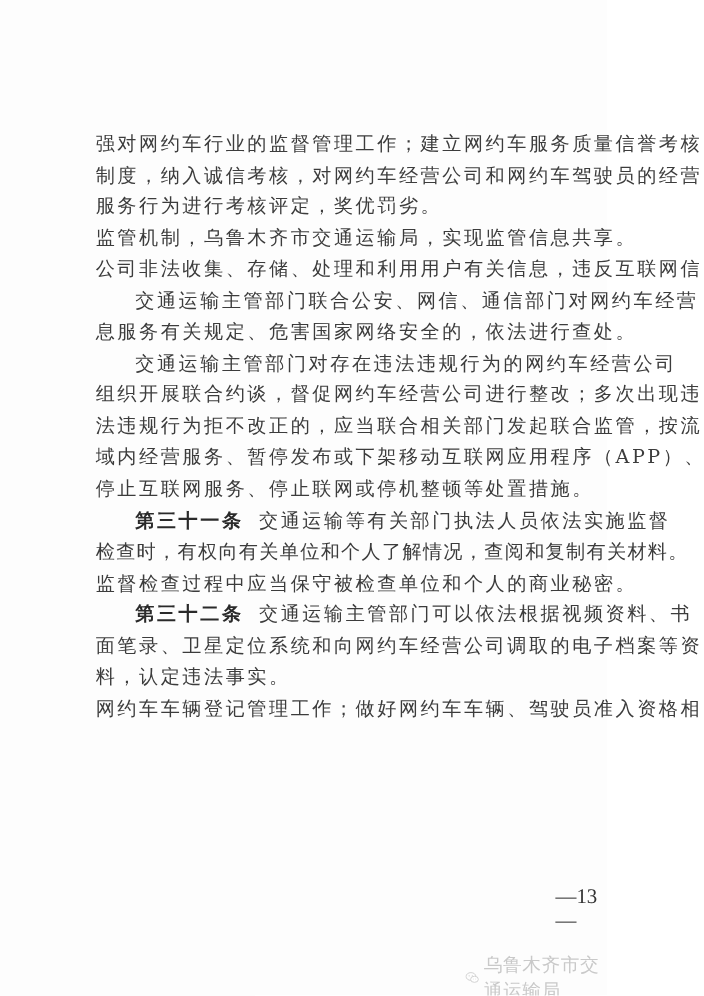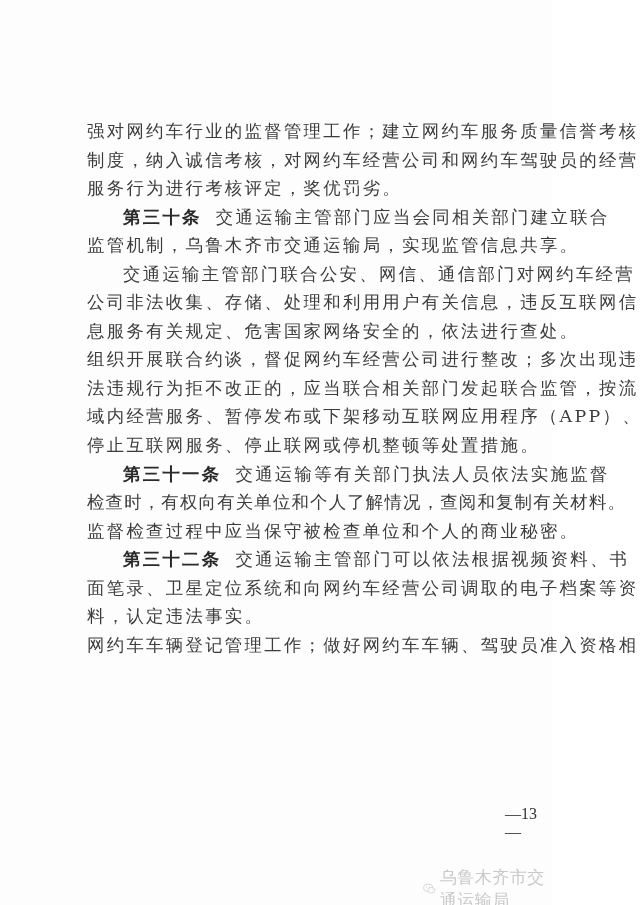--- a/index.html
+++ b/index.html
@@ -50,21 +50,21 @@
     }
     .line.justify {
       text-align: justify;
       text-align-last: justify;
     }
     .page-number {
       position: absolute;
       top: 805px;
       left: 505px;
       font-family: "Liberation Serif", "DejaVu Serif", serif;
-      font-size: 16px;
+      font-size: 19px;
       color: #333;
       letter-spacing: 0px;
     }
     .watermark {
       position: absolute;
       top: 866px;
       left: 423px;
       display: flex;
       align-items: center;
       gap: 4px;
@@ -81,27 +81,27 @@
   </style>
 </head>
 <body>
 
 <div class="page">
   <div class="content">
     <span class="line justify para">强对网约车行业的监督管理工作；建立网约车服务质量信誉考核</span>
     <span class="line justify para">制度，纳入诚信考核，对网约车经营公司和网约车驾驶员的经营</span>
     <span class="line para">服务行为进行考核评定，奖优罚劣。</span>
 
-    <span class="line justify para" style="padding-left:36px;"><span class="article-no">第三十条</span><span>交通运输主管部门应当会同相关部门建立联合</span></span>
     <span class="line para">监管机制，乌鲁木齐市交通运输局，实现监管信息共享。</span>
 
+    <span class="line justify para">公司非法收集、存储、处理和利用用户有关信息，违反互联网信</span>
     <span class="line justify para" style="padding-left:36px;">交通运输主管部门联合公安、网信、通信部门对网约车经营</span>
-    <span class="line justify para">公司非法收集、存储、处理和利用用户有关信息，违反互联网信</span>
     <span class="line para">息服务有关规定、危害国家网络安全的，依法进行查处。</span>
 
+    <span class="line justify para" style="padding-left:36px;">交通运输主管部门对存在违法违规行为的网约车经营公司</span>
     <span class="line justify para">组织开展联合约谈，督促网约车经营公司进行整改；多次出现违</span>
     <span class="line justify para">法违规行为拒不改正的，应当联合相关部门发起联合监管，按流</span>
     <span class="line justify para">域内经营服务、暂停发布或下架移动互联网应用程序（APP）、</span>
     <span class="line para">停止互联网服务、停止联网或停机整顿等处置措施。</span>
 
     <span class="line justify para" style="padding-left:36px;"><span class="article-no">第三十一条</span><span>交通运输等有关部门执法人员依法实施监督</span></span>
     <span class="line justify para" style="letter-spacing:1.2px;">检查时，有权向有关单位和个人了解情况，查阅和复制有关材料。</span>
     <span class="line para">监督检查过程中应当保守被检查单位和个人的商业秘密。</span>
 
     <span class="line justify para" style="padding-left:36px;"><span class="article-no">第三十二条</span><span>交通运输主管部门可以依法根据视频资料、书</span></span>

